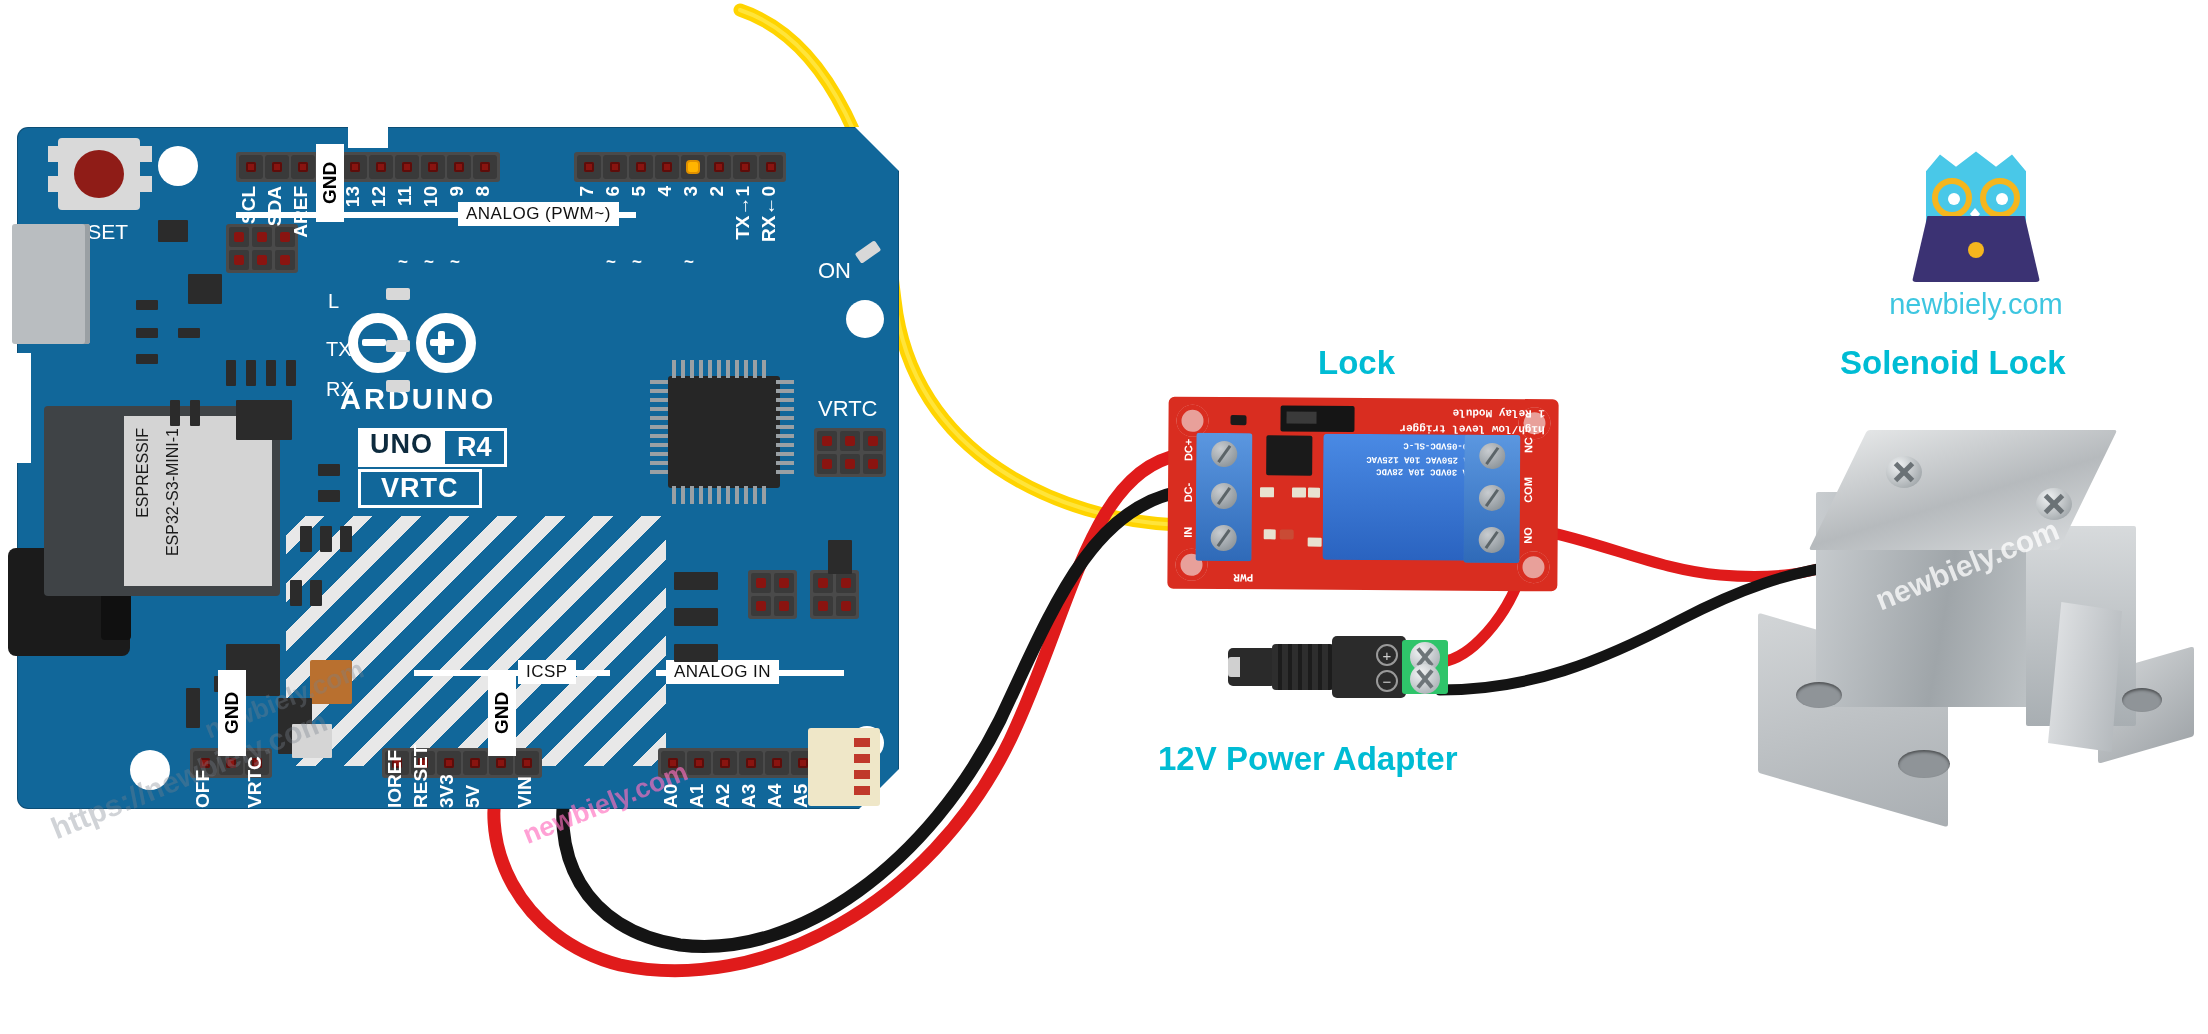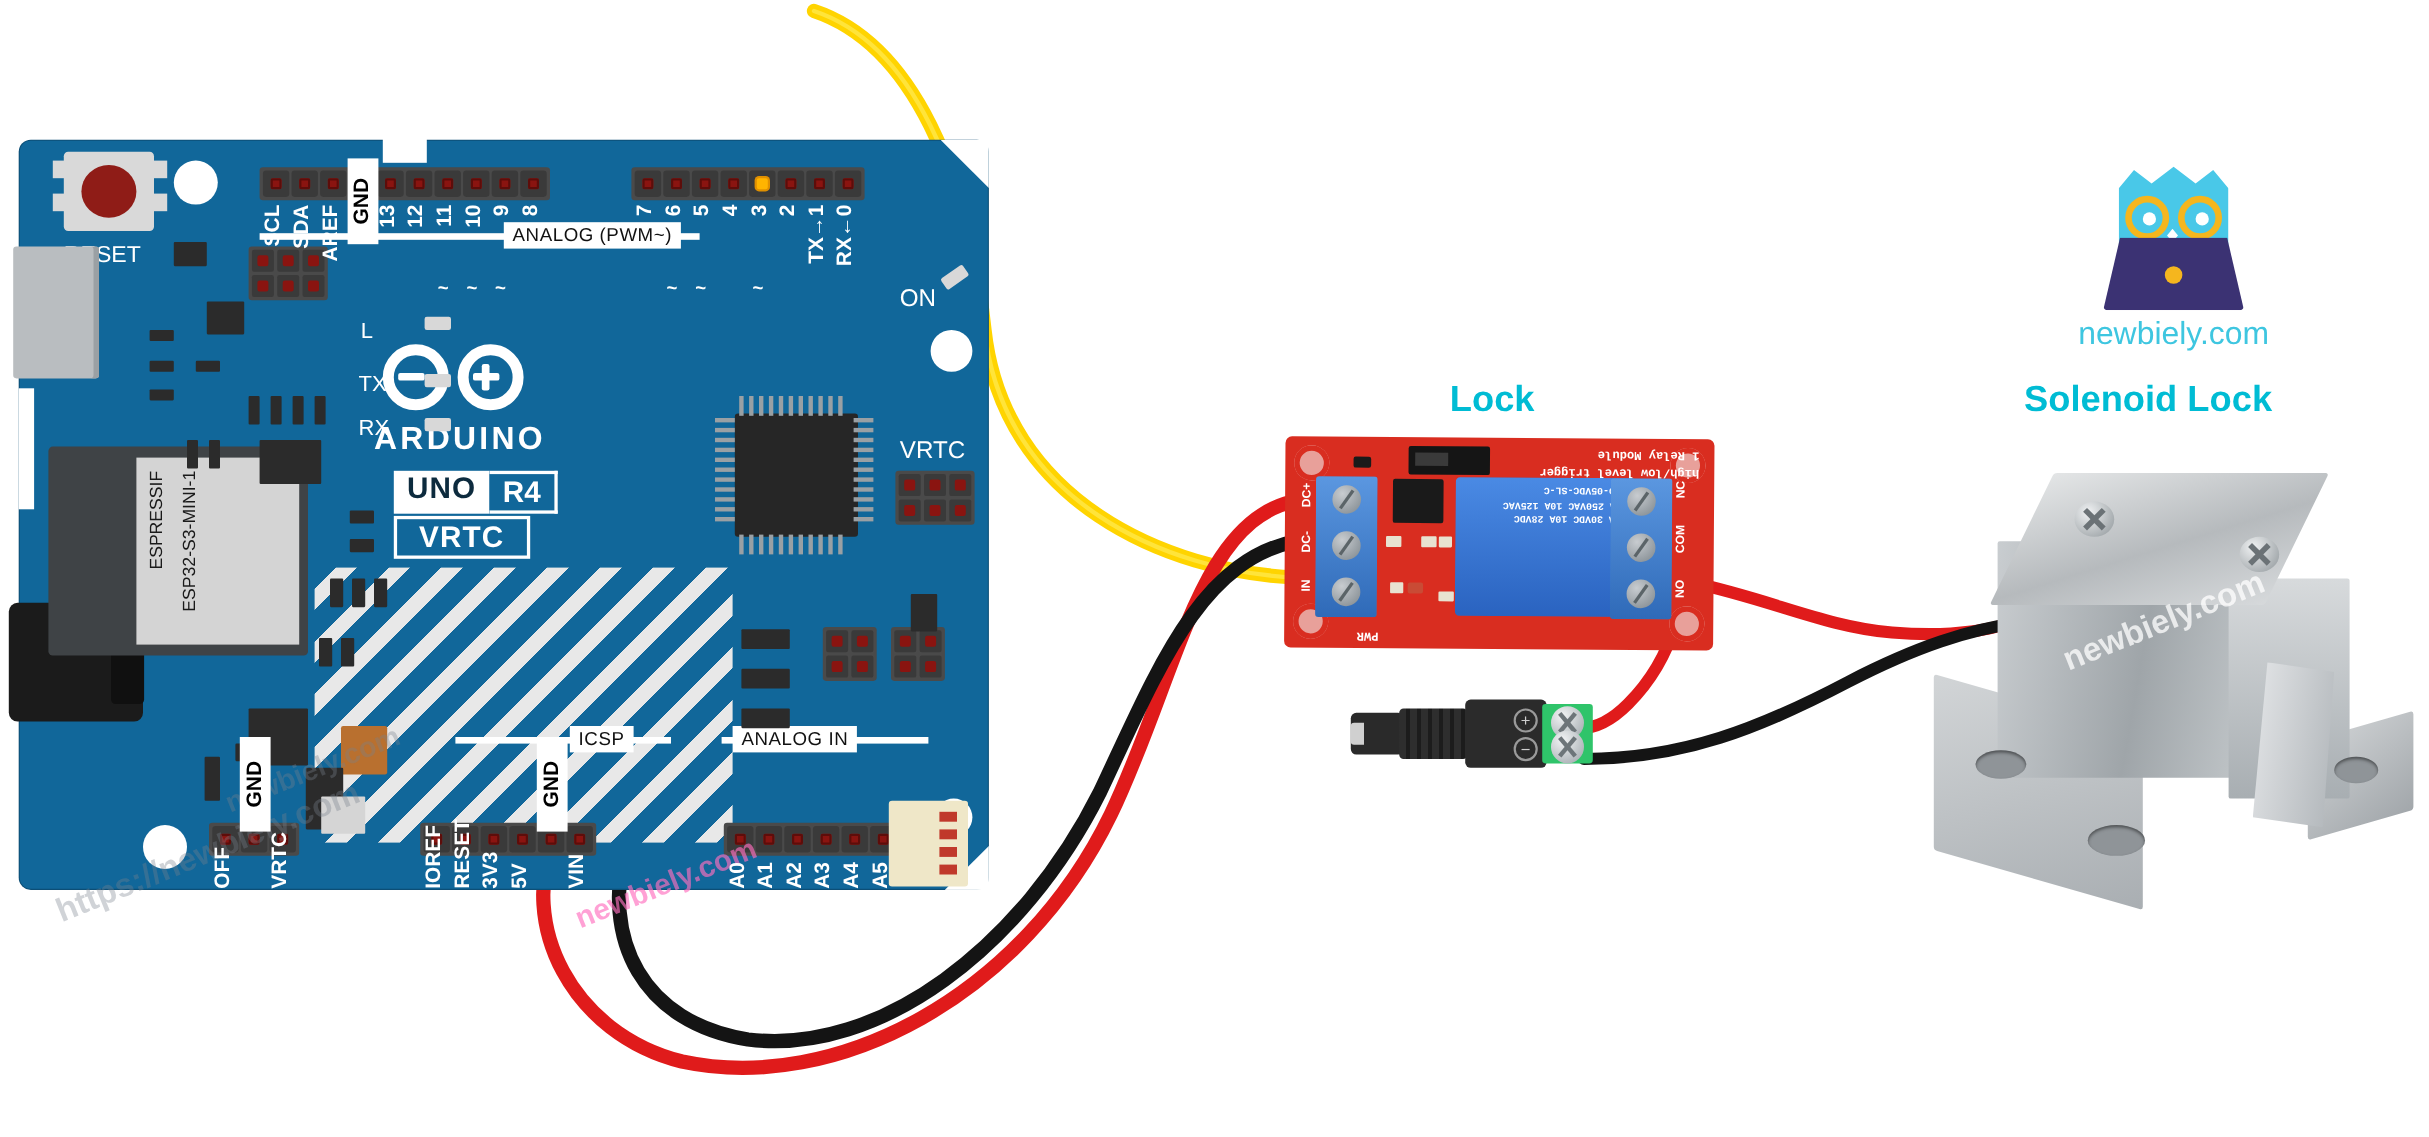--- a/index.html
+++ b/index.html
@@ -691,20 +691,21 @@
     <div class="sBody" id="sLatch"></div>
     <div class="sScrew" style="left:128px; top:26px;"></div>
     <div class="sScrew" style="left:278px; top:58px;"></div>
     <div class="sHole" style="left:38px; top:252px; width:46px; height:26px;"></div>
     <div class="sHole" style="left:140px; top:320px; width:52px; height:28px;"></div>
     <div class="sHole" style="left:364px; top:258px; width:40px; height:24px;"></div>
     <div class="wm" style="left:112px; top:118px; color:rgba(255,255,255,.75); font-size:30px;">newbiely.com</div>
   </div>
 
   <div class="callout" style="left:1318px; top:344px;">Lock</div>
+  <div class="callout" style="left:1158px; top:740px;">12V Power Adapter</div>
   <div class="callout" style="left:1840px; top:344px;">Solenoid Lock</div>
 
   <div id="brand">
     <div id="owl">
       <div id="owlHead"></div>
       <div class="owlEye" style="left:24px;">
           <i></i>
         </div>
       <div class="owlEye" style="left:72px;">
           <i></i>

